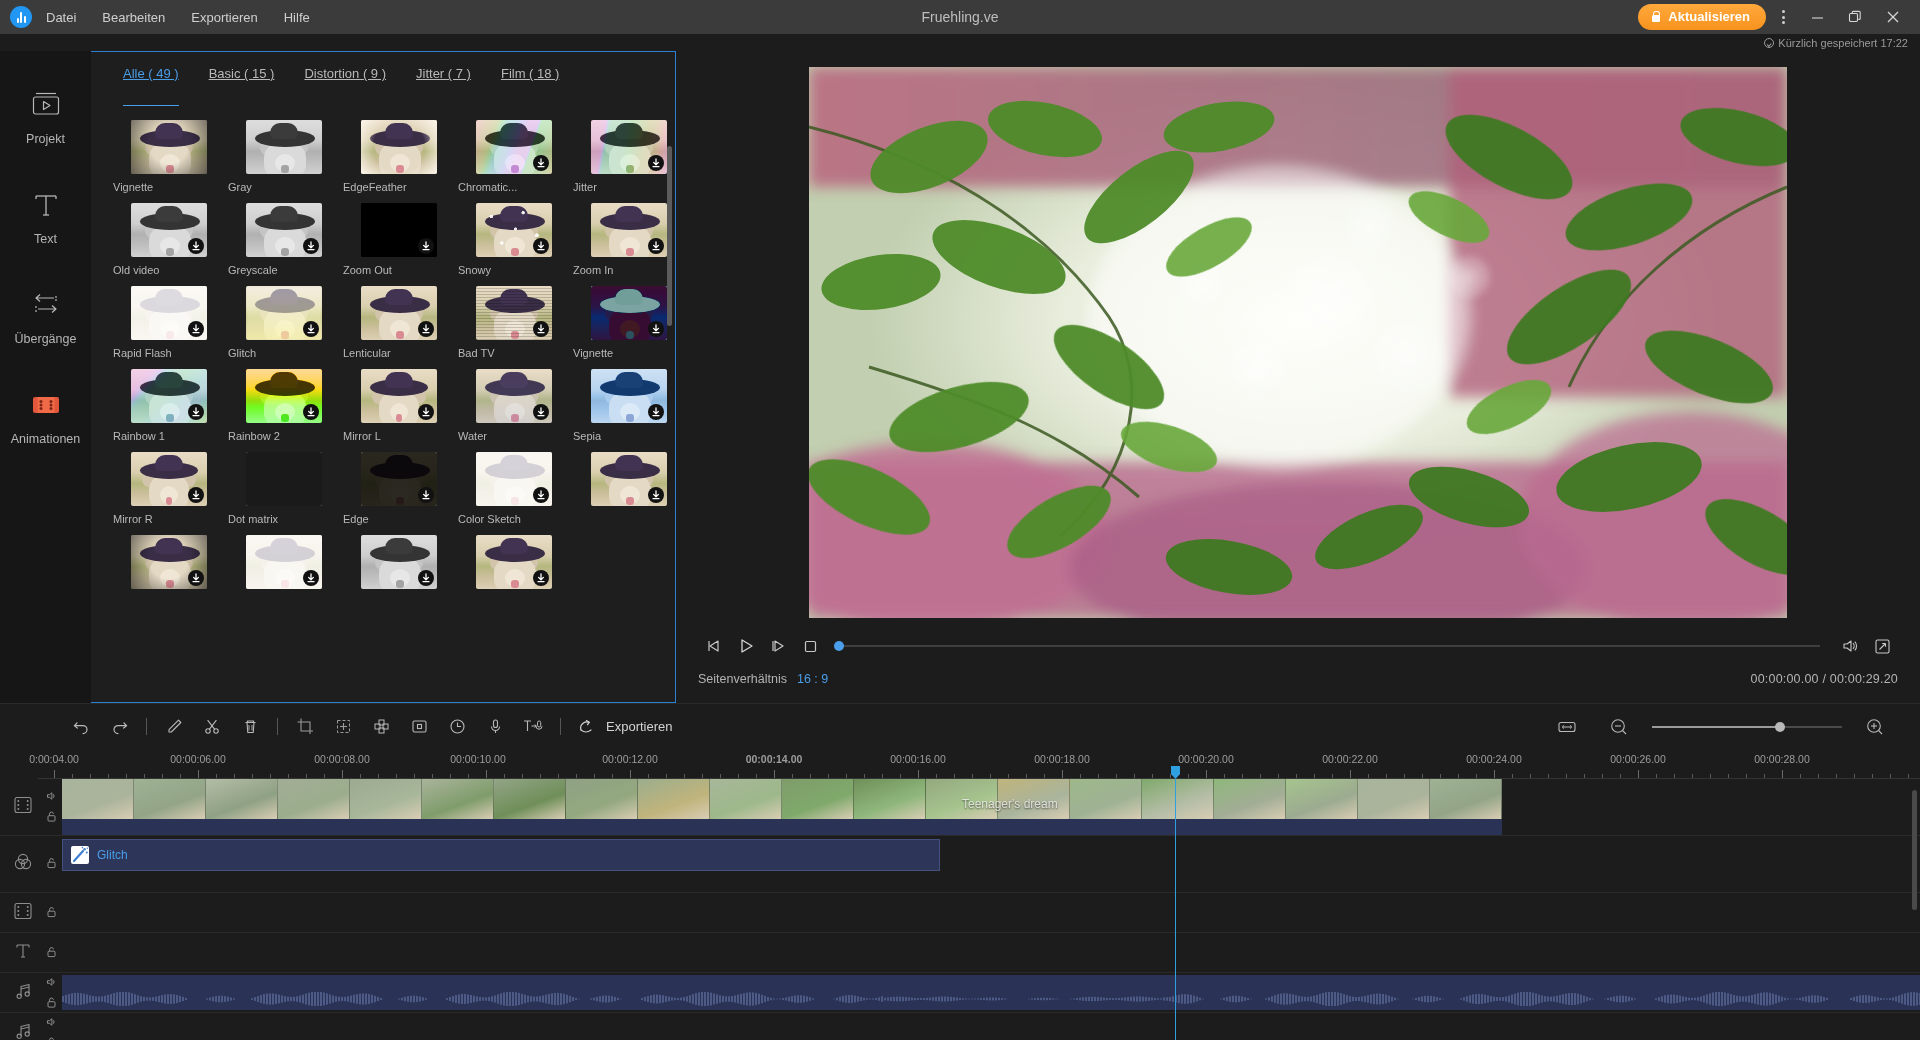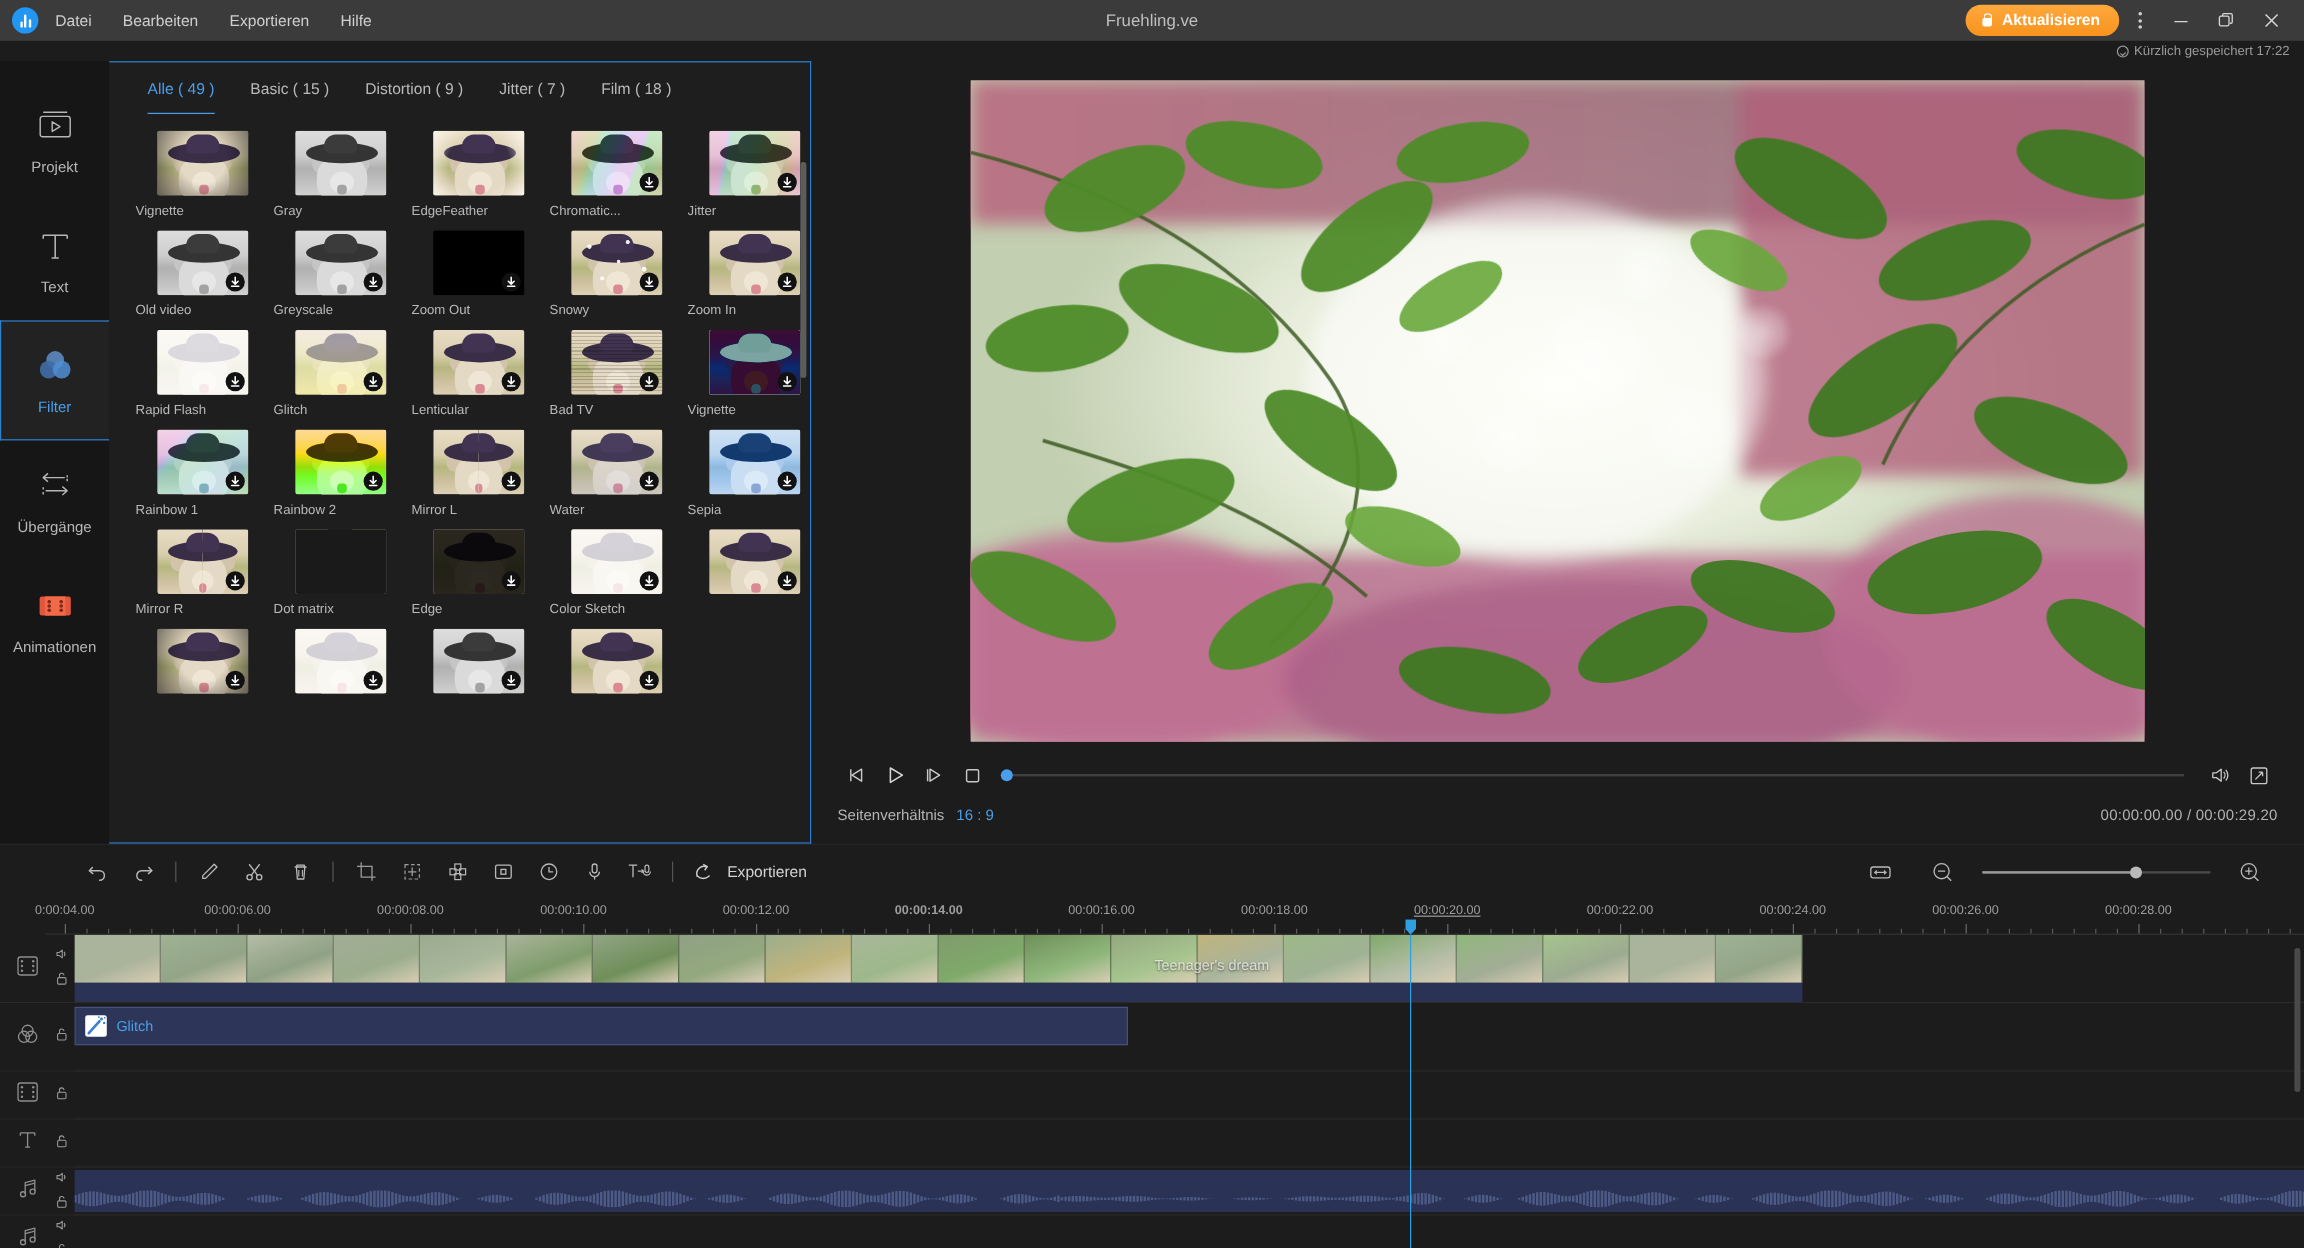--- a/index.html
+++ b/index.html
@@ -50,21 +50,21 @@
   .side-item.active { background:#222; border:1px solid #2f7fd1; border-left:none; border-right:none;
      color:#4a9eea; }
   .side-item.active::before { content:""; position:absolute; left:0; top:-1px; bottom:-1px; width:1px;
      background:#2f7fd1; }
   .side-ico { height:34px; display:flex; align-items:center; justify-content:center; }
 
   
   .fpanel { width:585px; background:#1e1e1e; border:1px solid #2f7fd1; border-left:none;
      display:flex; flex-direction:column; flex:none; position:relative; }
   .ftabs { display:flex; gap:30px; padding:14px 0 0 32px; font-size:13px; color:#b9b9b9; }
-  .ftab { padding-bottom:13px; cursor:pointer; white-space:nowrap; }
+  .ftab { padding-bottom:24px; cursor:pointer; white-space:nowrap;text-decoration:underline; }
   .ftab.active { color:#4a9eea; border-bottom:1.6px solid #4a9eea; }
   .fgrid-wrap { flex:1; overflow:hidden; position:relative; padding:14px 0 0 22px; }
   .fgrid { display:grid; grid-template-columns:repeat(5,112px); gap:10px 3px; }
   .fcell { width:112px; cursor:pointer; }
   .fthumb { width:76px; height:54px; margin:0 auto; border-radius:2px; position:relative;
      overflow:hidden; background:#2a2a2a; }
   .flabel { text-align:left; font-size:11px; color:#b9b9b9; margin-top:7px;
      white-space:nowrap; overflow:hidden; text-overflow:ellipsis; }
   .dl { position:absolute; right:3px; bottom:3px; width:16px; height:16px; border-radius:50%;
      background:#111; display:flex; align-items:center; justify-content:center; }
@@ -211,30 +211,20 @@
       <div class="side-item">
         <span class="side-ico">
           <svg width="32" height="30" viewBox="0 0 32 30">
             <path d="M6 6 H26" stroke="#b6b6b6" stroke-width="1.3" fill="none"></path>
             <path d="M6 6 V9 M26 6 V9" stroke="#b6b6b6" stroke-width="1.3"></path>
             <path d="M16 6 V25" stroke="#b6b6b6" stroke-width="1.3"></path>
             <path d="M13 25 H19" stroke="#b6b6b6" stroke-width="1.3"></path>
           </svg>
         </span>
         <span>Text</span>
-      </div>
-      <div class="side-item active">
-        <span class="side-ico">
-          <svg width="34" height="30" viewBox="0 0 34 30">
-            <circle cx="17" cy="10" r="7.4" fill="#5a84b8" opacity=".95"></circle>
-            <circle cx="11.6" cy="18" r="7.4" fill="#3f6da6" opacity=".9"></circle>
-            <circle cx="22.4" cy="18" r="7.4" fill="#4f8fd6" opacity=".85"></circle>
-          </svg>
-        </span>
-        <span>Filter</span>
       </div>
       <div class="side-item">
         <span class="side-ico">
           <svg width="36" height="26" viewBox="0 0 36 26">
             <path d="M26 6 H8 M12 2.5 L8 6 L12 9.5" fill="none" stroke="#b6b6b6" stroke-width="1.2" stroke-linejoin="round"></path>
             <path d="M28 6 V3 M28 9 V6" stroke="#b6b6b6" stroke-width="1.2" stroke-dasharray="2 2"></path>
             <path d="M10 17 H28 M24 13.5 L28 17 L24 20.5" fill="none" stroke="#b6b6b6" stroke-width="1.2" stroke-linejoin="round"></path>
             <path d="M8 14 V20" stroke="#b6b6b6" stroke-width="1.2" stroke-dasharray="2 2"></path>
           </svg>
         </span>
@@ -1231,21 +1221,21 @@
       <div class="rmark" style="left: 1006px; height: 4px; background: rgb(90, 90, 90);"></div>
       <div class="rtick" style="left: 1024px;">00:00:18.00</div>
       <div class="rmark" style="left: 1024px; height: 8px;"></div>
       <div class="rmark" style="left: 1042px; height: 4px; background: rgb(90, 90, 90);"></div>
       <div class="rmark" style="left: 1060px; height: 4px; background: rgb(90, 90, 90);"></div>
       <div class="rmark" style="left: 1078px; height: 4px; background: rgb(90, 90, 90);"></div>
       <div class="rmark" style="left: 1096px; height: 4px; background: rgb(90, 90, 90);"></div>
       <div class="rmark" style="left: 1114px; height: 4px; background: rgb(90, 90, 90);"></div>
       <div class="rmark" style="left: 1132px; height: 4px; background: rgb(90, 90, 90);"></div>
       <div class="rmark" style="left: 1150px; height: 4px; background: rgb(90, 90, 90);"></div>
-      <div class="rtick" style="left: 1168px; text-decoration: underline;">00:00:20.00</div>
+      <div class="rtick" style="left: 1168px;">00:00:20.00</div>
       <div class="rmark" style="left: 1168px; height: 8px;"></div>
       <div class="rmark" style="left: 1186px; height: 4px; background: rgb(90, 90, 90);"></div>
       <div class="rmark" style="left: 1204px; height: 4px; background: rgb(90, 90, 90);"></div>
       <div class="rmark" style="left: 1222px; height: 4px; background: rgb(90, 90, 90);"></div>
       <div class="rmark" style="left: 1240px; height: 4px; background: rgb(90, 90, 90);"></div>
       <div class="rmark" style="left: 1258px; height: 4px; background: rgb(90, 90, 90);"></div>
       <div class="rmark" style="left: 1276px; height: 4px; background: rgb(90, 90, 90);"></div>
       <div class="rmark" style="left: 1294px; height: 4px; background: rgb(90, 90, 90);"></div>
       <div class="rtick" style="left: 1312px;">00:00:22.00</div>
       <div class="rmark" style="left: 1312px; height: 8px;"></div>

